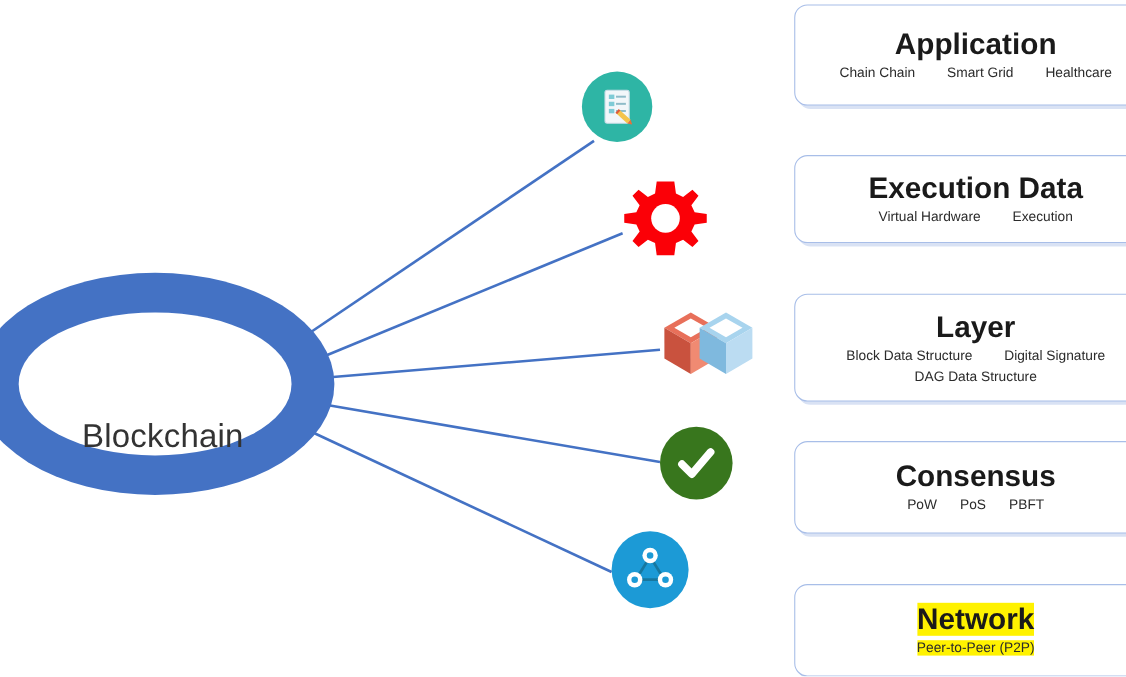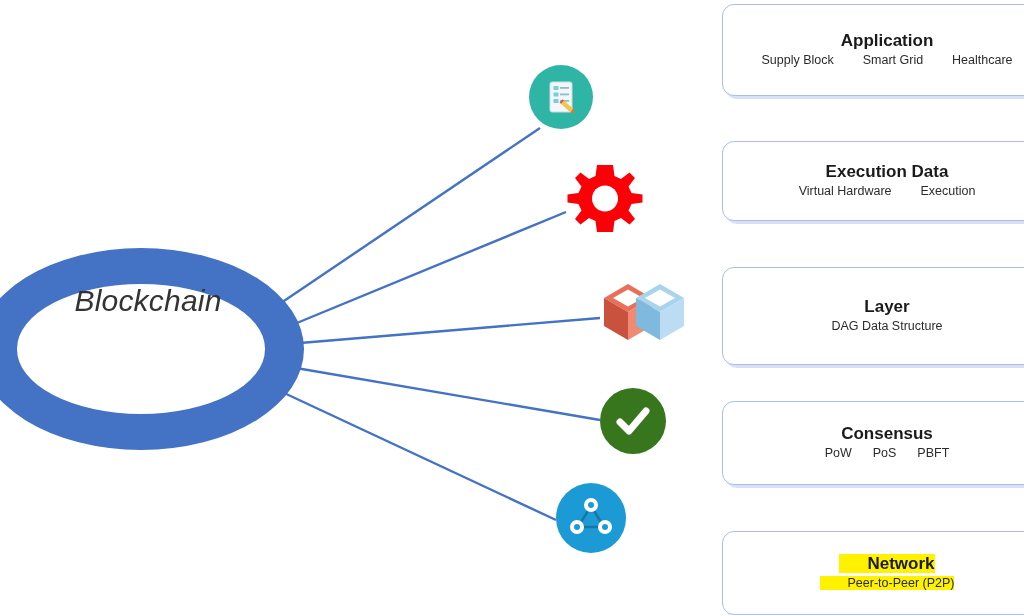--- a/index.html
+++ b/index.html
@@ -41,23 +41,22 @@
     display: flex;
     align-items: center;
     justify-content: center;
   }
   .bc-inner {
     width: 76%;
     height: 64%;
     border-radius: 50%;
     background: #ffffff;
     display: flex;
-    align-items: flex-start;
-    justify-content: center;
-    font-style: italic;
+    align-items: flex-end;
+    justify-content: center;
   }
   .bc-label {
     font-size: 30px;
     color: #333333;
     letter-spacing: 0.2px;
     white-space: nowrap;
     padding-left: 14px;
   }
 
   
@@ -81,39 +80,39 @@
     border: 1.6px solid #A8BEE8;
     border-radius: 12px;
     box-shadow: 3px 3px 0 0 rgba(170,190,230,0.45);
     padding: 6px 10px 6px 10px;
     display: flex;
     flex-direction: column;
     align-items: center;
     justify-content: center;
   }
   .layer-title {
-    font-size: 17px;
+    font-size: 27px;
     font-weight: bold;
     color: #1a1a1a;
     line-height: 1.15;
     text-align: center;
     white-space: nowrap;
   }
   .layer-items {
     font-size: 12.5px;
     color: #2b2b2b;
     text-align: center;
     line-height: 1.35;
     white-space: nowrap;
     margin-top: 2px;
   }
   .layer-items .sp { display: inline-block; width: 22px; }
   .layer-items .sp-sm { display: inline-block; width: 14px; }
 
-  .hl { background: #FFF200; padding-left: 28px; }
+  .hl { background: #FFF200; }
 
   
   .box-app       { top: 4px;   height: 92px; }
   .box-exec      { top: 141px; height: 80px; }
   .box-data      { top: 267px; height: 98px; }
   .box-consensus { top: 401px; height: 84px; }
   .box-network   { top: 531px; height: 84px; }
 </style>
 </head>
 <body>
@@ -202,39 +201,44 @@
         <circle cx="28" cy="15" r="3" fill="#1C9AD6"></circle>
         <circle cx="14" cy="37" r="3" fill="#1C9AD6"></circle>
         <circle cx="42" cy="37" r="3" fill="#1C9AD6"></circle>
       </svg>
     </div>
   </div>
 
   <div class="layer-box box-app">
     <div class="layer-title">Application</div>
     <div class="layer-items">
-      <span>Supply Block</span>
+      <span>Chain Chain</span>
       <span class="sp"></span>
       <span>Smart Grid</span>
       <span class="sp"></span>
       <span>Healthcare</span>
     </div>
   </div>
 
   <div class="layer-box box-exec">
     <div class="layer-title">Execution Data</div>
     <div class="layer-items">
       <span>Virtual Hardware</span>
       <span class="sp"></span>
       <span>Execution</span>
     </div>
   </div>
 
   <div class="layer-box box-data">
     <div class="layer-title">Layer</div>
+    <div class="layer-items">
+      <span>Block Data Structure</span>
+      <span class="sp"></span>
+      <span>Digital Signature</span>
+    </div>
     <div class="layer-items">
       <span>DAG Data Structure</span>
     </div>
   </div>
 
   <div class="layer-box box-consensus">
     <div class="layer-title">Consensus</div>
     <div class="layer-items">
       <span>PoW</span>
       <span class="sp-sm"></span>

